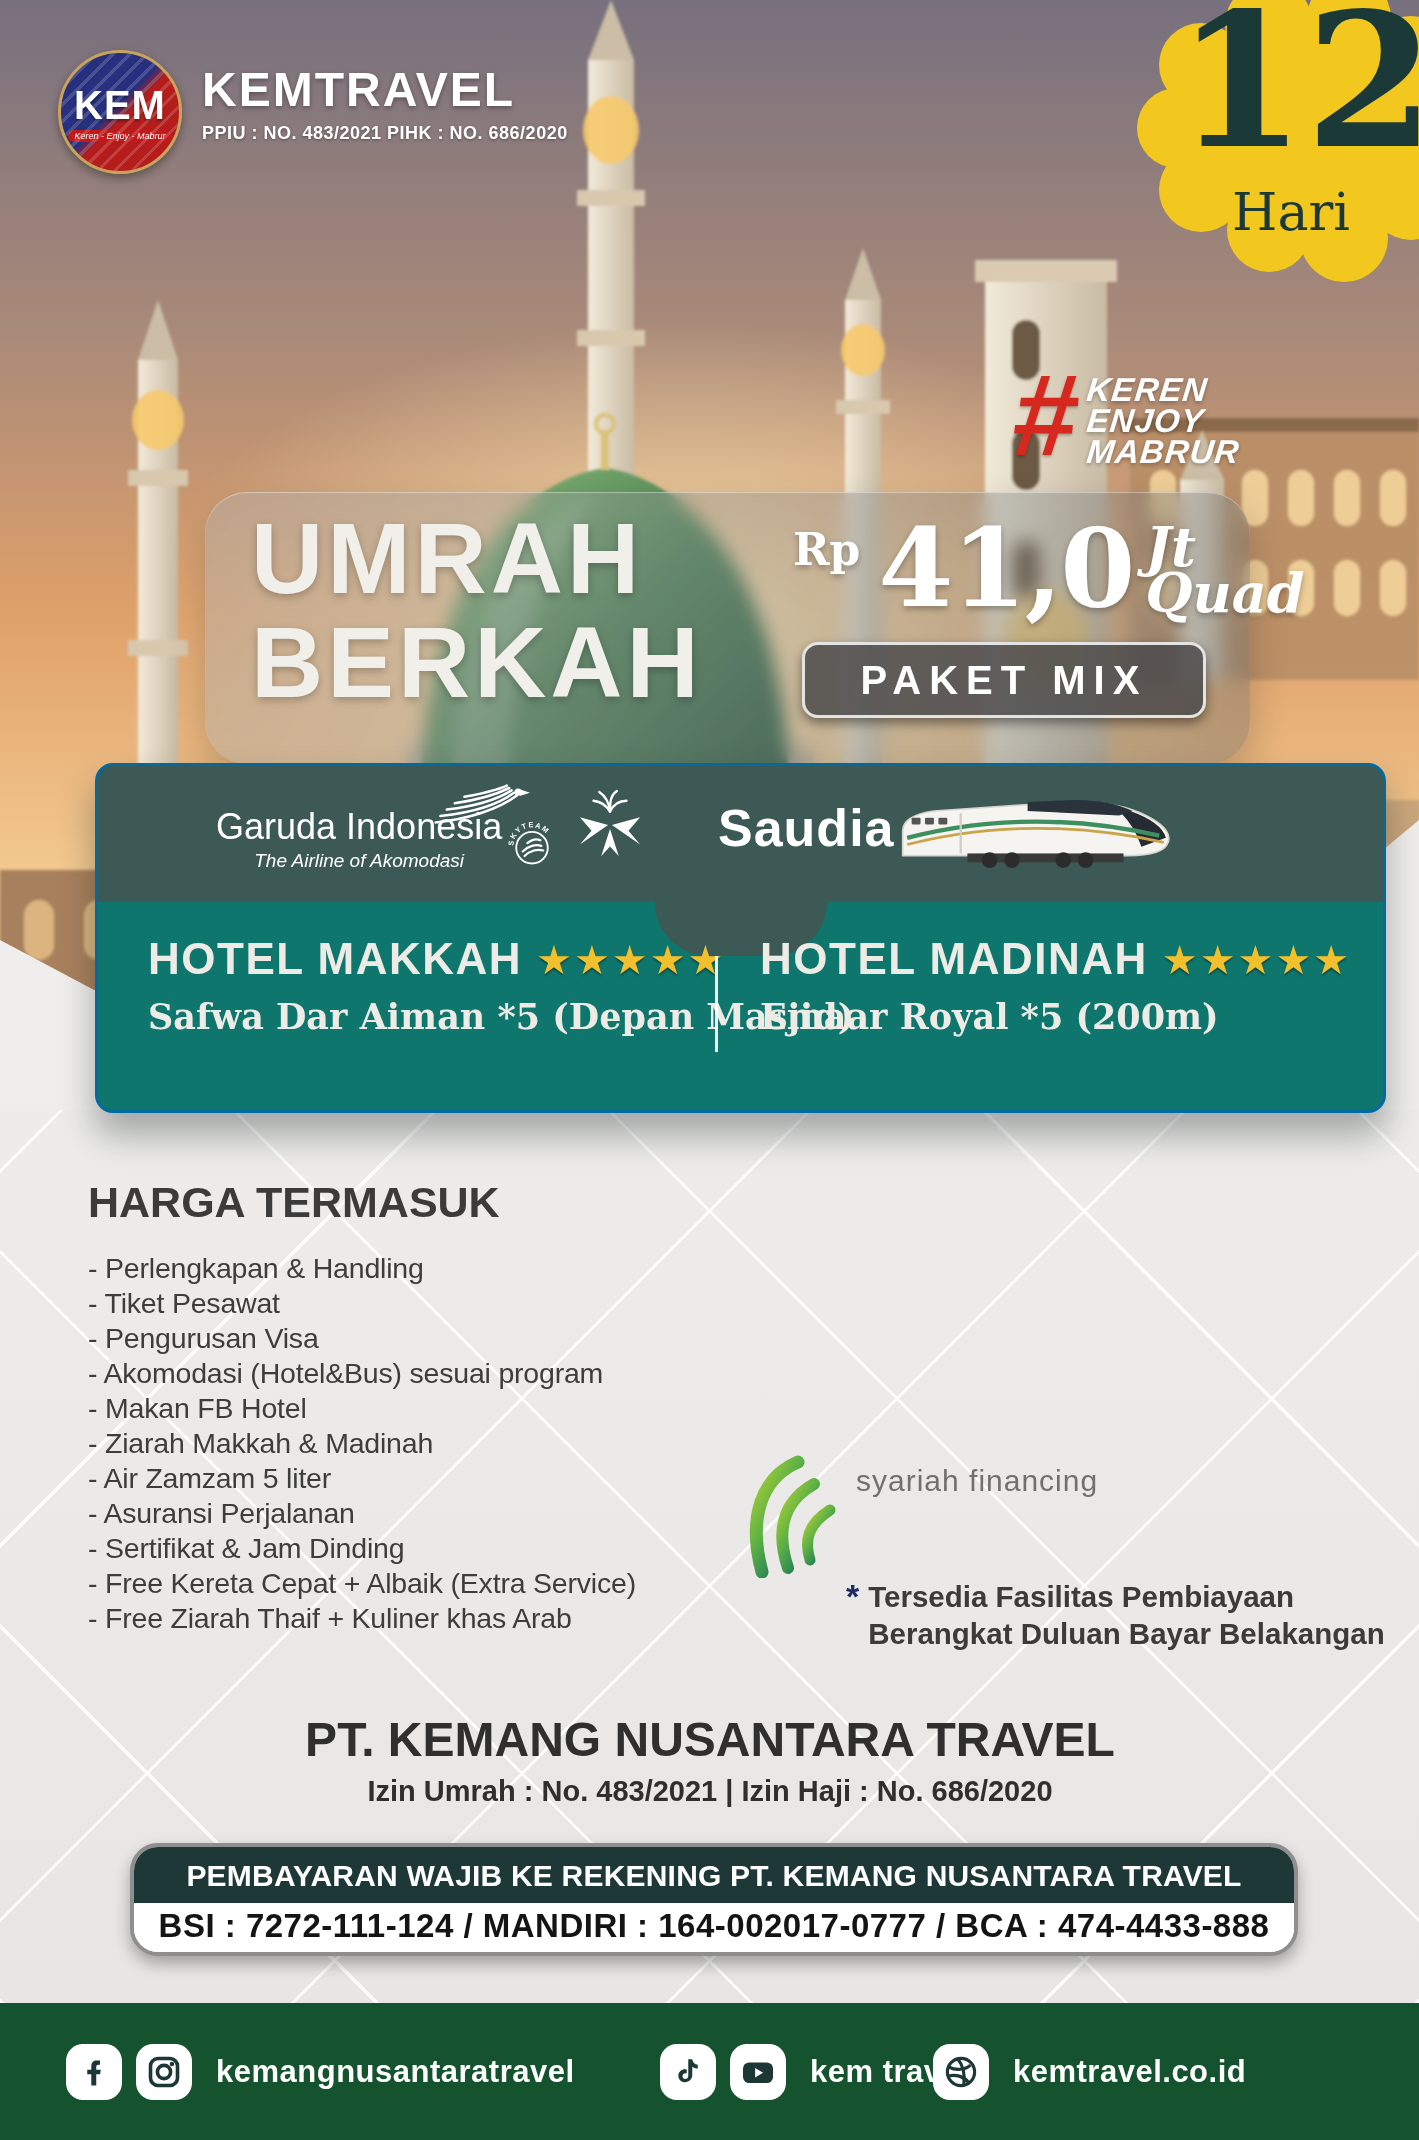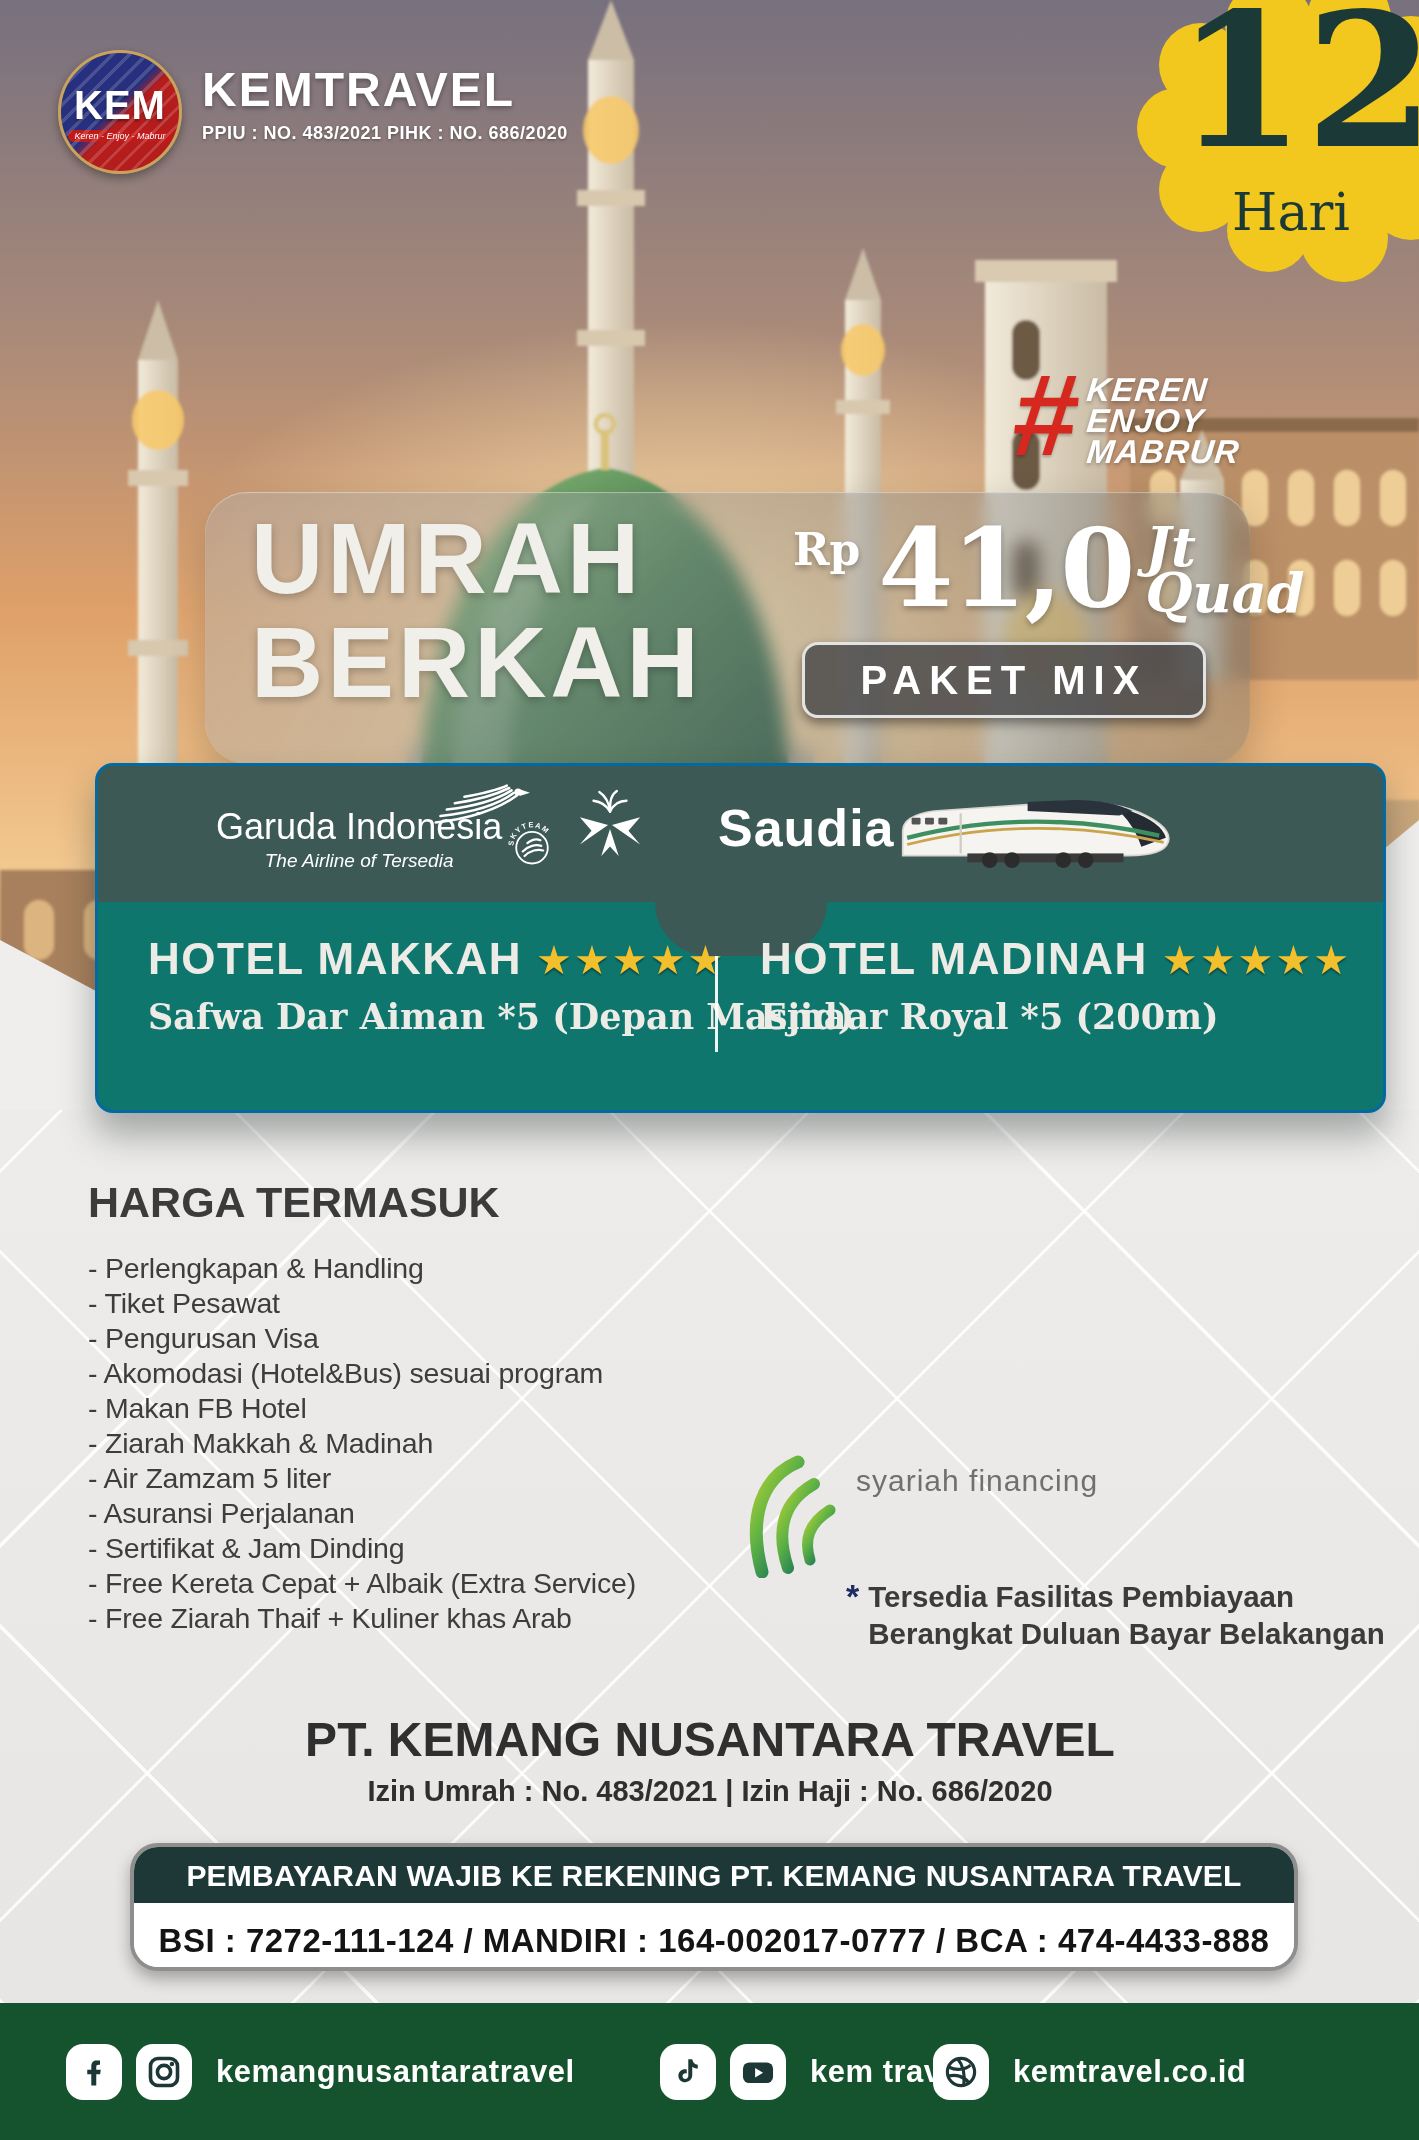--- a/index.html
+++ b/index.html
@@ -106,21 +106,21 @@
 
   
   .company{position:absolute;left:130px;top:1712px;width:1160px;text-align:center;z-index:3;}
   .company-name{font-weight:800;font-size:48px;color:#2F2F2F;letter-spacing:0;}
   .company-license{font-weight:700;font-size:29px;color:#2F2F2F;margin-top:8px;}
   .payment{position:absolute;left:130px;top:1843px;width:1160px;border-radius:28px;overflow:hidden;
     border:4px solid #8E8E8E;box-shadow:0 8px 16px rgba(0,0,0,.3);background:#fff;z-index:3;}
   .pay-head{background:#1D3837;color:#fff;font-weight:700;font-size:30px;text-align:center;
     padding:12px 0 10px;letter-spacing:.2px;}
   .pay-accounts{background:#fff;color:#141414;font-weight:700;font-size:33px;text-align:center;
-    padding:19px 0 7px;letter-spacing:.5px;}
+    padding:4px 0 7px;letter-spacing:.5px;}
 
   
   .footer{position:absolute;left:0;top:2003px;width:1419px;height:137px;background:#14532d;z-index:4;}
   .fg{position:absolute;top:50%;transform:translateY(-50%);display:flex;align-items:center;}
   .fg1{left:66px;} .fg2{left:660px;} .fg3{left:933px;}
   .sq{width:56px;height:56px;border-radius:17px;background:#fff;display:flex;align-items:center;
     justify-content:center;margin-right:14px;flex:0 0 auto;}
   .flabel{font-weight:700;font-size:31px;color:#fff;letter-spacing:.5px;margin-left:10px;white-space:nowrap;}
 </style>
 </head>
@@ -289,21 +289,21 @@
     </div>
     <div class="paket">PAKET MIX</div>
   </section>
 
   <section class="teal-card">
     <div class="band"></div>
     <div class="tongue"></div>
 
     <div class="garuda">
       <div class="garuda-name">Garuda Indonesia</div>
-      <div class="garuda-tag">The Airline of Tersedia</div>
+      <div class="garuda-tag">The Airline of Akomodasi</div>
     </div>
     <svg class="garuda-bird" width="96" height="64" viewBox="0 0 120 70">
       <g stroke="#fff" stroke-width="3.2" fill="none" stroke-linecap="round">
         <path d="M2,58 C42,54 80,42 104,24"></path>
           <path d="M8,50 C46,46 80,36 100,21"></path>
         <path d="M16,42 C50,38 78,30 97,18"></path>
           <path d="M26,34 C54,30 76,24 94,15"></path>
         <path d="M38,26 C60,22 78,18 91,12"></path>
       </g>
       <circle cx="105" cy="20" r="4.5" fill="#fff"></circle>

